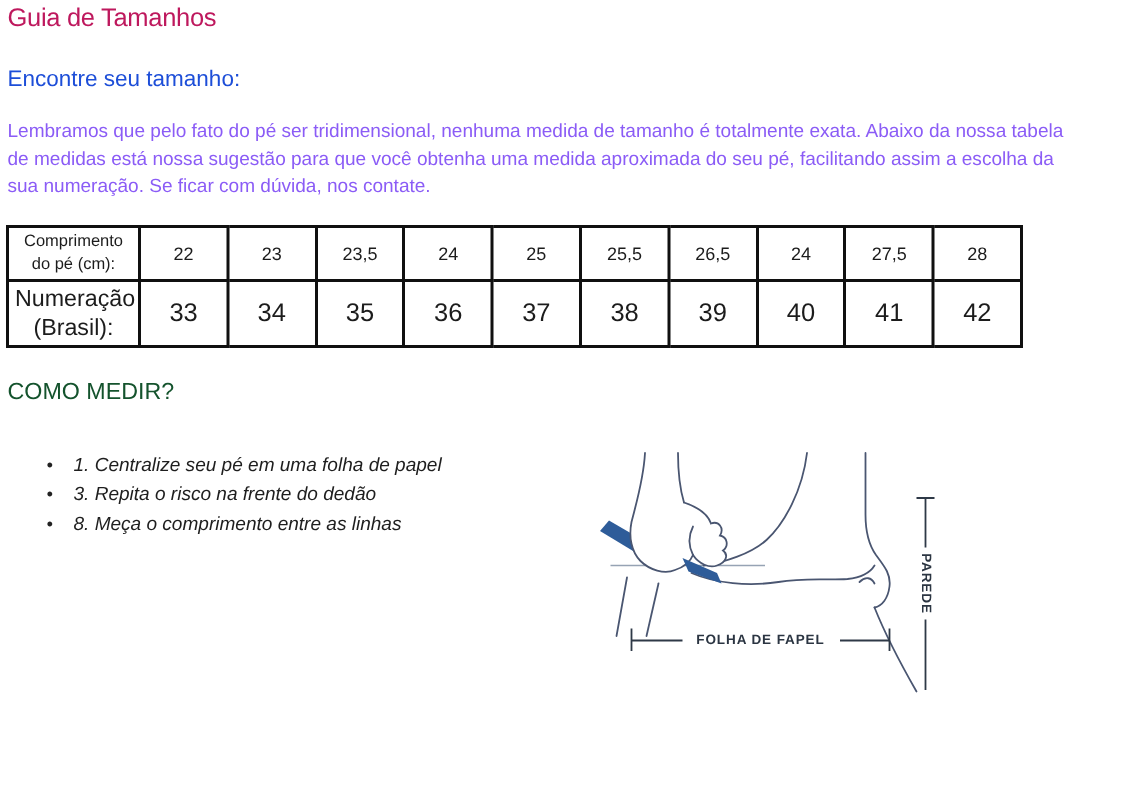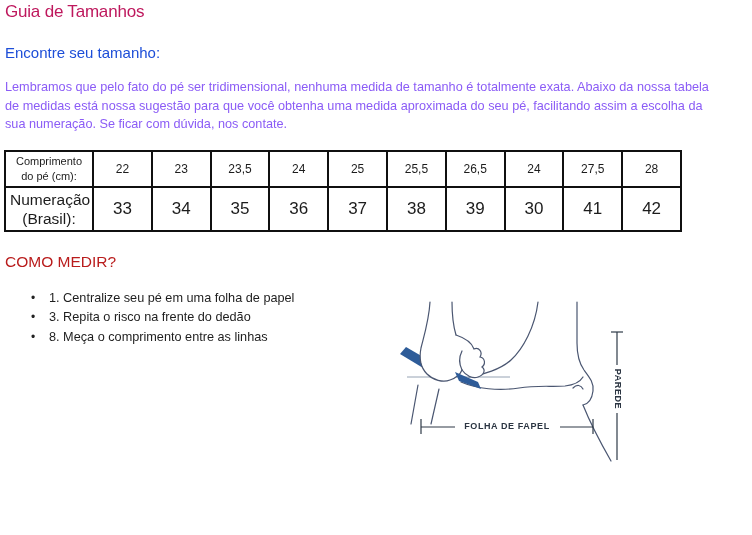--- a/index.html
+++ b/index.html
@@ -37,25 +37,25 @@
     color:#1c1c1c;
   }
   tr.row-foot td { height:33px; font-size:12px; }
   tr.row-foot td.row-label { font-size:11px; line-height:1.35; }
   tr.row-size td { height:44px; font-size:17px;margin-left:23px; }
   tr.row-size td.row-label { font-size:15.5px; line-height:1.25; }
   td.row-label { text-align:left; padding:2px 4px; }
 
   .how-heading {
     position:absolute; left:5px; top:253px;
-    font-size:15.5px; font-weight:400; color:#b91c1c;
+    font-size:15.5px; font-weight:400; color:#14532d;
   }
   ul.steps {
-    position:absolute; left:30px; top:289px;
-    list-style:none; width:330px;
+    position:absolute; left:30px; top:301px;
+    list-style:none; width:330px;font-style:italic;
   }
   ul.steps li {
     position:relative; padding-left:19px;
     font-size:12.7px; line-height:19.4px; color:#1e1e1e;
   }
   ul.steps li::before {
     content:"\2022";
     position:absolute; left:1px; top:0;
     font-size:12px; color:#222;
   }
@@ -111,21 +111,21 @@
       </tr>
       <tr class="row-size">
         <td class="row-label">Numeração (Brasil):</td>
         <td>33</td>
         <td>34</td>
         <td>35</td>
         <td>36</td>
         <td>37</td>
         <td>38</td>
         <td>39</td>
-        <td>30</td>
+        <td>40</td>
         <td>41</td>
         <td>42</td>
       </tr>
     </tbody>
   </table>
 
   <h3 class="how-heading">COMO MEDIR?</h3>
 
   <ul class="steps">
     <li>1. Centralize seu pé em uma folha de papel</li>

